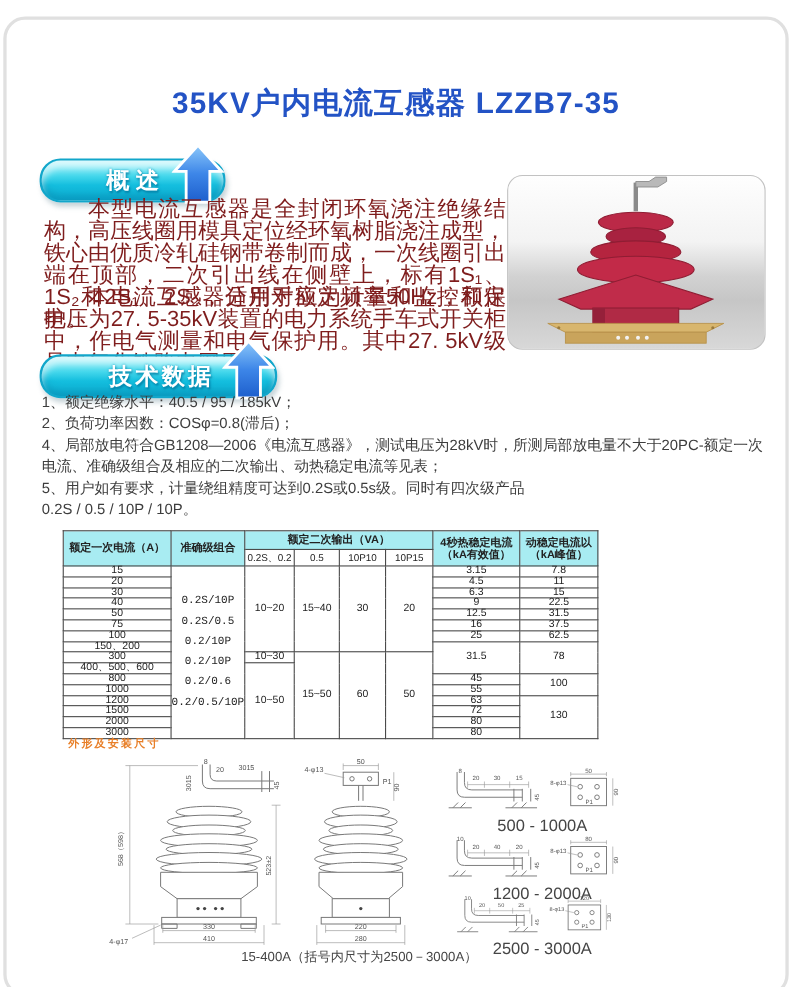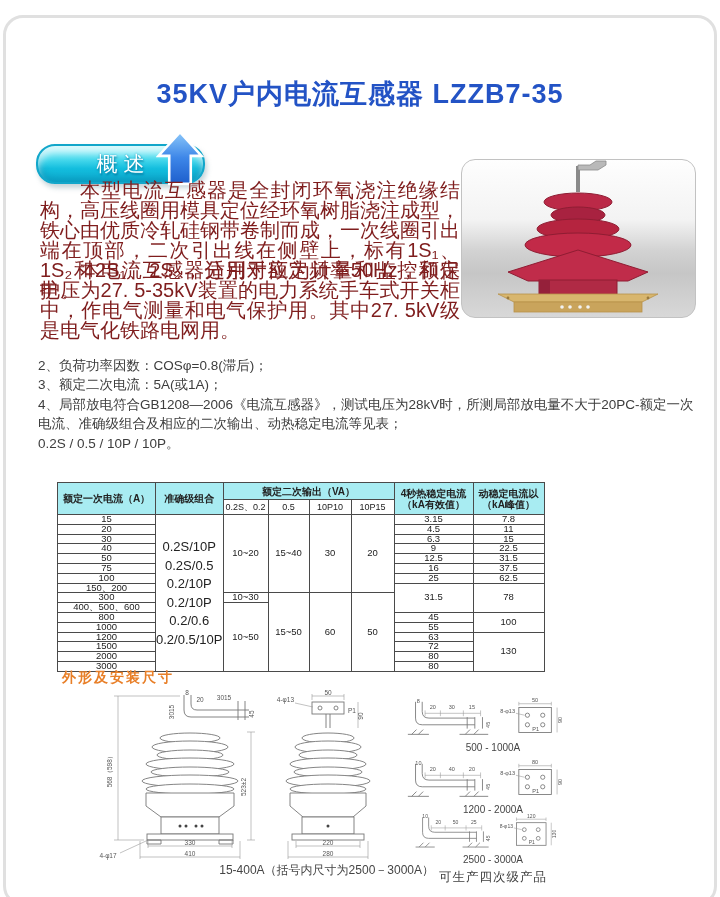--- a/index.html
+++ b/index.html
@@ -10,21 +10,21 @@
   .title{position:absolute;top:64px;left:0;right:0;text-align:center;
          font-size:27px;font-weight:bold;color:#2353c5;letter-spacing:1px;margin:0;}
 
   
   .banner{position:absolute;height:56px;}
   .pill{position:absolute;top:14px;left:0;height:36px;border-radius:19px;
         background:linear-gradient(180deg,#9df2fa 0%,#46d8ec 38%,#14bede 62%,#0cb0d4 100%);
         border:2px solid #12a6ca;
         box-shadow:inset 0 7px 7px rgba(255,255,255,.65), inset 0 -5px 7px rgba(0,90,130,.25), 2px 4px 5px rgba(130,160,170,.45);
         display:flex;align-items:center;justify-content:center;}
-  .pill-label{color:#fff;font-weight:normal;font-size:21px;letter-spacing:6px;padding-left:6px;
+  .pill-label{color:#fff;font-weight:bold;font-size:21px;letter-spacing:6px;padding-left:6px;
         text-shadow:0 0 2px #0a9cc0,1px 2px 2px rgba(0,100,140,.7);}
   .banner-arrow{position:absolute;top:0;width:48px;height:56px;}
 
   .para{position:absolute;left:40px;width:420px;font-size:20px;line-height:20px;
         text-align:justify;text-indent:2em;color:#7f1d1d;}
   .p1{top:168px;}
   .p2{top:248px;}
 
   .photo-card{position:absolute;left:461px;top:147px;width:233px;height:157px;border-radius:14px;
         background:linear-gradient(180deg,#fefefe 0%,#f3f3f3 38%,#d2d2d2 58%,#c6c6c6 72%,#d8d8d8 100%);
@@ -36,32 +36,32 @@
   
   .spec-table{position:absolute;left:57px;top:470px;border-collapse:collapse;table-layout:fixed;
         font-size:9.5px;color:#222;padding-left:13px;}
   .spec-table th,.spec-table td{border:1px solid #4a4a4a;padding:0;text-align:center;vertical-align:middle;}
   .spec-table thead th{background:#a8ecf2;font-weight:bold;font-size:10px;line-height:11px;}
   .spec-table thead tr.subhead th{background:#ffffff;font-weight:normal;font-size:9px;height:14px;}
   .spec-table thead tr.mainhead th{height:16px;}
   .spec-table tbody td{height:8.8px;line-height:8.8px;font-size:9.5px;}
   .two-line div{line-height:11px;}
   .accuracy-cell{vertical-align:middle;}
-  .accuracy-cell .combo{line-height:11px;margin:7.5px 0;font-size:13px;}
-
-  .outline-heading{position:absolute;left:62px;top:657px;font-size:14px;font-weight:bold;
+  .accuracy-cell .combo{line-height:11px;margin:7.5px 0;font-size:10px;font-family:Liberation Mono, monospace;}
+
+  .outline-heading{position:absolute;left:62px;top:657px;font-size:10px;font-weight:bold;
         color:#e87f28;letter-spacing:2px;}
 
   .big-drawing{position:absolute;left:88px;top:678px;}
   .caption-main{position:absolute;left:118px;top:850px;width:316px;text-align:right;
         font-size:12px;color:#454545;}
 
   .small-svg{position:absolute;left:398px;}
   .sg1{top:686px;} .sg2{top:748px;} .sg3{top:802px;}
-  .small-label{position:absolute;left:398px;width:190px;text-align:center;font-size:10px;color:#454545;}
+  .small-label{position:absolute;left:398px;width:190px;text-align:center;font-size:15px;color:#454545;}
   .sl1{top:730px;} .sl2{top:792px;} .sl3{top:842px;}
   .caption-small{position:absolute;left:398px;top:857px;width:190px;text-align:center;
         font-size:12.5px;color:#3c3c3c;letter-spacing:1px;}
 
   .footer-bar{position:absolute;left:0;right:0;bottom:0;height:9px;
         background:linear-gradient(90deg,#23479e 0%,#3e71cf 22%,#8fb0e8 55%,#e8eefb 90%,#ffffff 100%);}
 
   
   .dwg path,.dwg rect,.dwg ellipse,.dwg line,.dwg circle{fill:none;stroke:#777;stroke-width:0.9;}
   .dwg .white{fill:#fff;}
@@ -115,25 +115,34 @@
       <rect x="52" y="142" width="128" height="10" fill="#c9a45c" stroke="#b8924a" stroke-width="0.8"></rect>
       <circle cx="100" cy="147" r="1.8" fill="#f2f2f2"></circle>
         <circle cx="108" cy="147" r="1.8" fill="#f2f2f2"></circle>
       <circle cx="118" cy="147" r="1.8" fill="#f2f2f2"></circle>
         <circle cx="126" cy="147" r="1.8" fill="#f2f2f2"></circle>
       <circle cx="46" cy="138" r="1.4" fill="#9a7a3c"></circle>
         <circle cx="186" cy="138" r="1.4" fill="#9a7a3c"></circle>
     </svg>
   </div>
 
+  <div class="banner" style="left:36px;top:296px;width:270px;">
+    <div class="pill" style="width:212px;">
+      <span class="pill-label" style="letter-spacing:3px;">技术数据</span>
+    </div>
+    <svg class="banner-arrow" style="left:166px;" viewBox="0 0 44 52">
+      <path d="M22 2 L42 24 L32 24 L32 50 L12 50 L12 24 L2 24 Z" fill="url(#ag)" stroke="#ffffff" stroke-width="2.4"></path>
+    </svg>
+  </div>
 
   <div class="spec-list">
+    <div class="spec-line">1、额定绝缘水平：40.5 / 95 / 185kV；</div>
     <div class="spec-line">2、负荷功率因数：COSφ=0.8(滞后)；</div>
-    <div class="spec-line">3、额定二次电流：5A(或1A)；</div>
     <div class="spec-line">4、局部放电符合GB1208—2006《电流互感器》，测试电压为28kV时，所测局部放电量不大于20PC-额定一次电流、准确级组合及相应的二次输出、动热稳定电流等见表；</div>
+    <div class="spec-line">5、用户如有要求，计量绕组精度可达到0.2S或0.5s级。同时有四次级产品</div>
     <div class="spec-line">0.2S / 0.5 / 10P / 10P。</div>
   </div>
 
   <table class="spec-table">
     <colgroup>
       <col style="width:98px">
         <col style="width:62px">
         <col style="width:45px">
         <col style="width:41px">
       <col style="width:42px">
@@ -393,16 +402,15 @@
     <text x="118" y="16" text-anchor="end">8-φ13</text>
     <path class="dim" d="M119 16 L128 18"></path>
     <text x="136" y="34.5">P1</text>
     <path class="dim" d="M122 6 h34 M122 4 v4 M156 4 v4"></path>
     <text x="139" y="4.5" text-anchor="middle">120</text>
     <path class="dim" d="M162 10 v26"></path>
     <text x="167" y="23" transform="rotate(-90 167 23)" text-anchor="middle">130</text>
   </svg>
   <div class="small-label sl3">2500 - 3000A</div>
 
-  <div class="caption-small">可生产四次级产品</div>
 
   <div class="footer-bar"></div>
 </div>
 
 </body></html>

